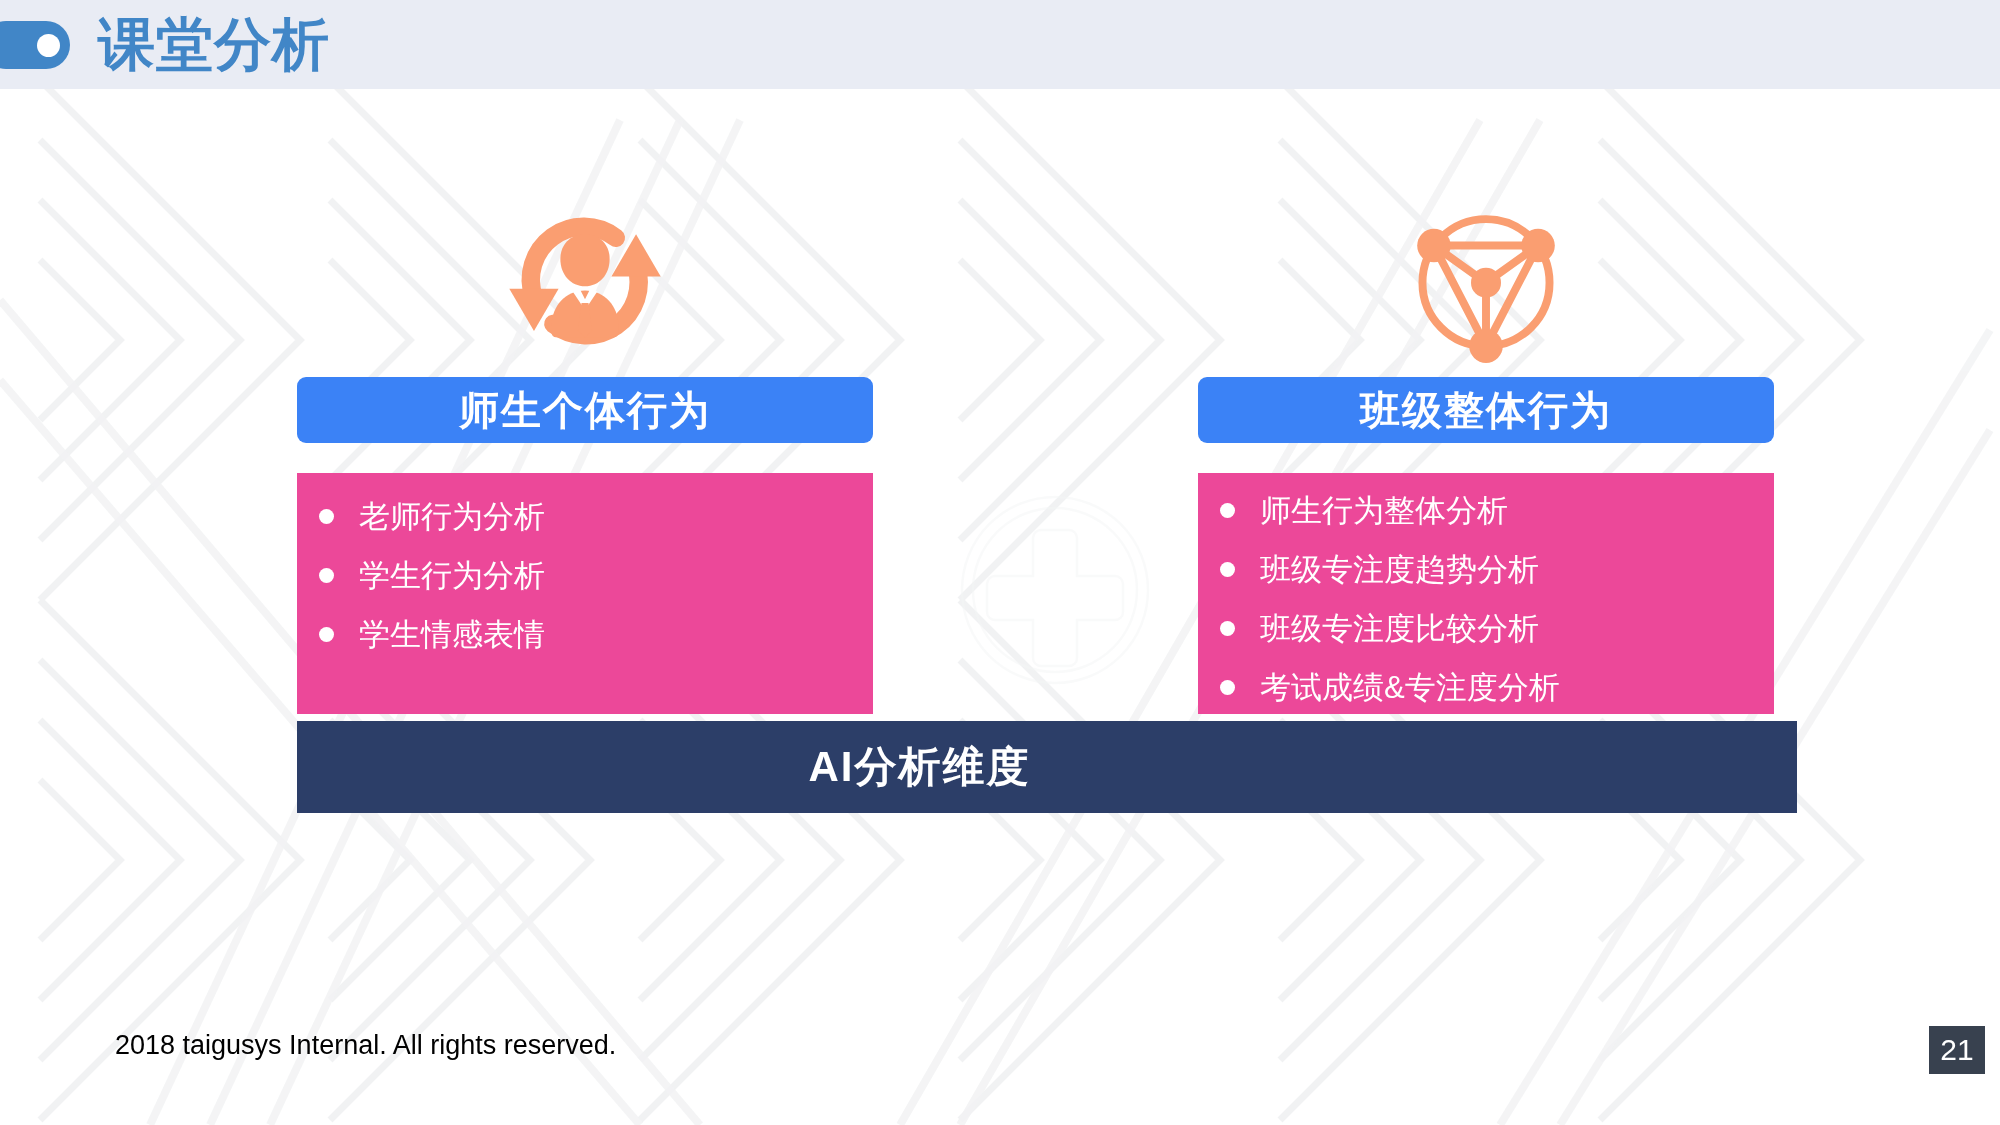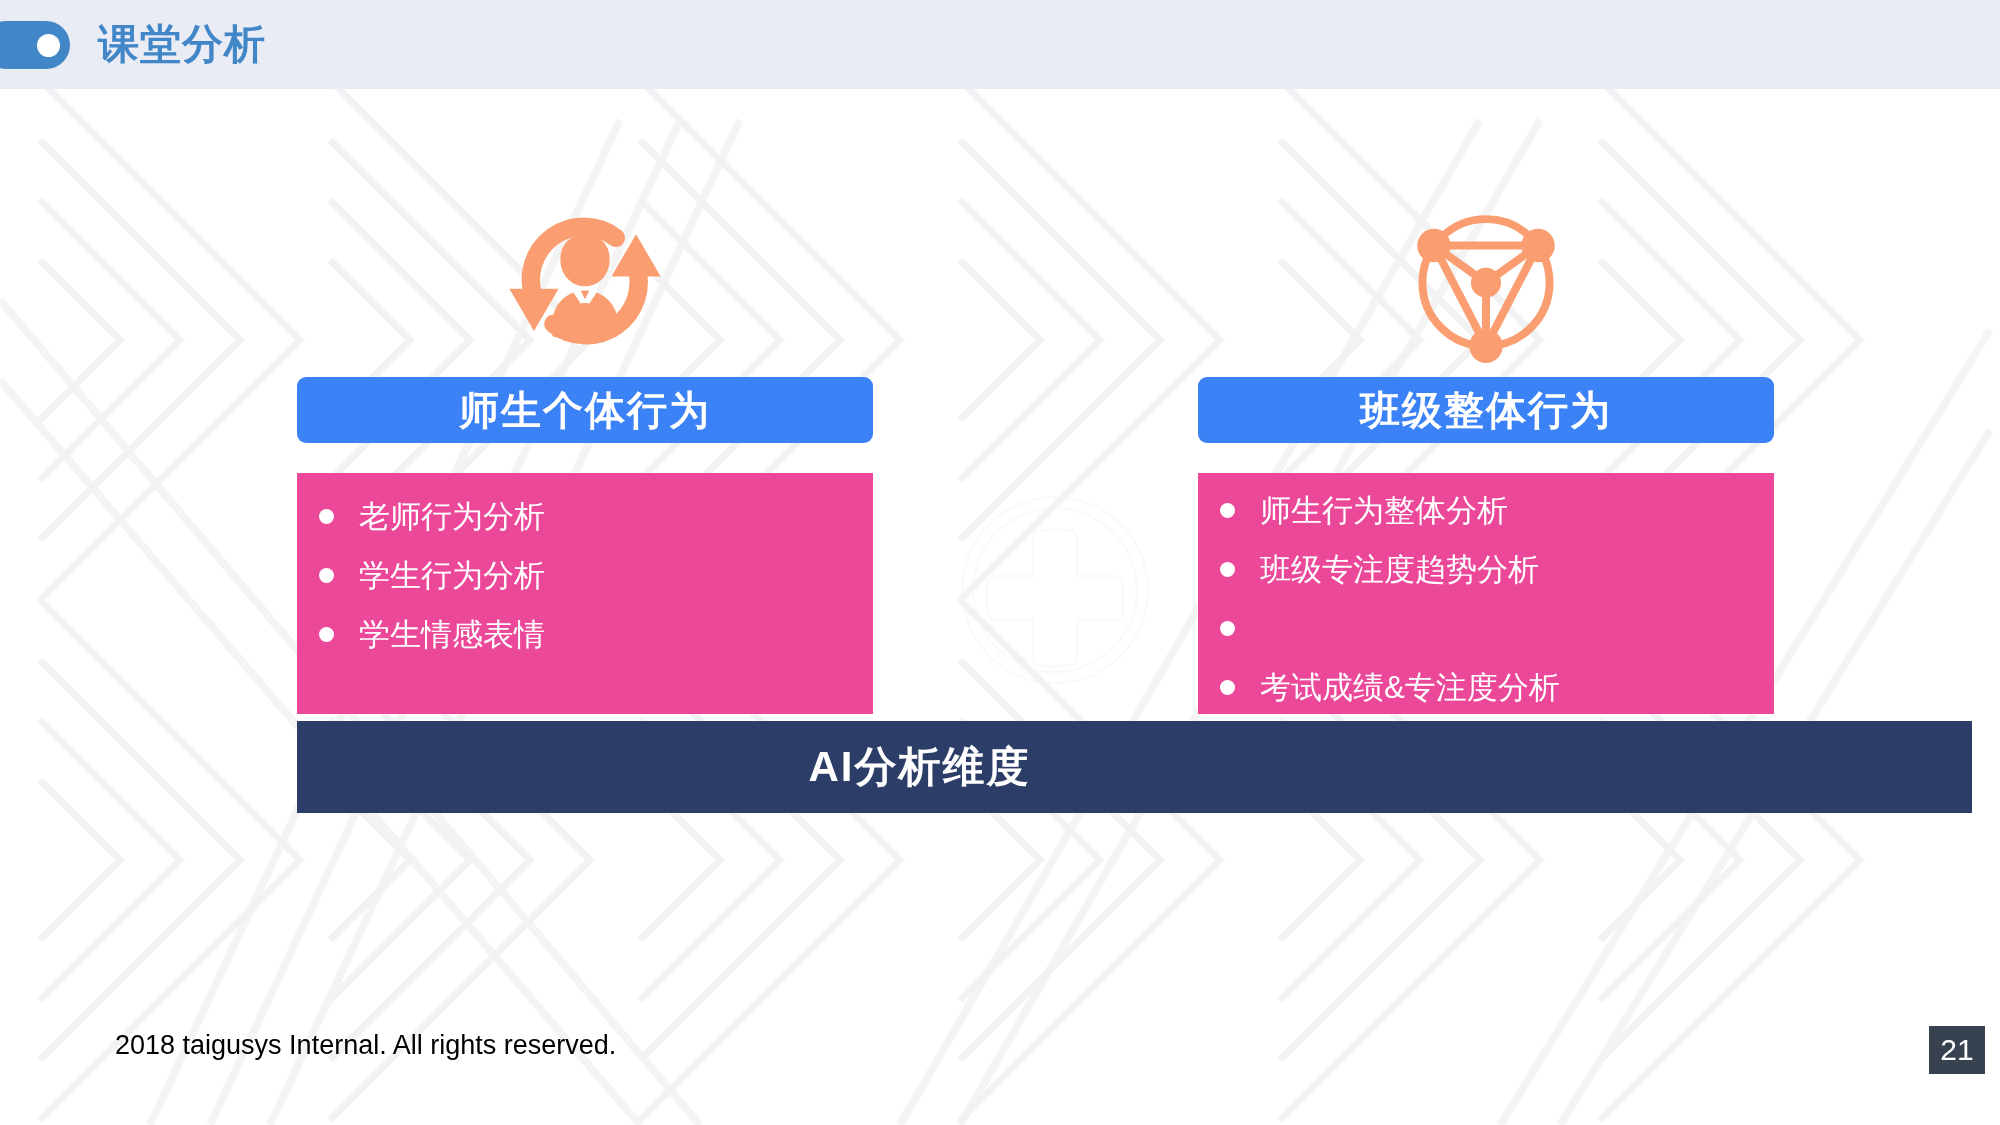--- a/index.html
+++ b/index.html
@@ -60,21 +60,21 @@
     top: 13px;
     width: 23px;
     height: 23px;
     border-radius: 50%;
     background: #ffffff;
   }
   .header-title {
     position: absolute;
     left: 98px;
     top: 7px;
-    font-size: 41px;
+    font-size: 57px;
     font-weight: bold;
     color: #4186c7;
     letter-spacing: 1px;
     line-height: 74px;
     white-space: nowrap;
     z-index: 3;
   }
 
   
   .col {
@@ -146,21 +146,21 @@
     color: #ffffff;
     line-height: 40px;
     white-space: nowrap;
   }
 
   
   .bottom-bar {
     position: absolute;
     left: 297px;
     top: 721px;
-    width: 1675px;
+    width: 1500px;
     height: 92px;
     background: #2c3e68;
     z-index: 3;
   }
   .bottom-bar-label {
     position: absolute;
     left: 0;
     top: 0;
     width: 1245px;
     height: 92px;
@@ -341,20 +341,21 @@
       <div class="bullet-row">
         <span class="bullet-dot"></span>
         <span class="bullet-text">师生行为整体分析</span>
       </div>
       <div class="bullet-row">
         <span class="bullet-dot"></span>
         <span class="bullet-text">班级专注度趋势分析</span>
       </div>
       <div class="bullet-row">
         <span class="bullet-dot"></span>
+        <span class="bullet-text">班级专注度比较分析</span>
       </div>
       <div class="bullet-row">
         <span class="bullet-dot"></span>
         <span class="bullet-text">考试成绩&amp;专注度分析</span>
       </div>
     </div>
   </div>
 
   <div class="bottom-bar">
     <div class="bottom-bar-label">AI分析维度</div>

